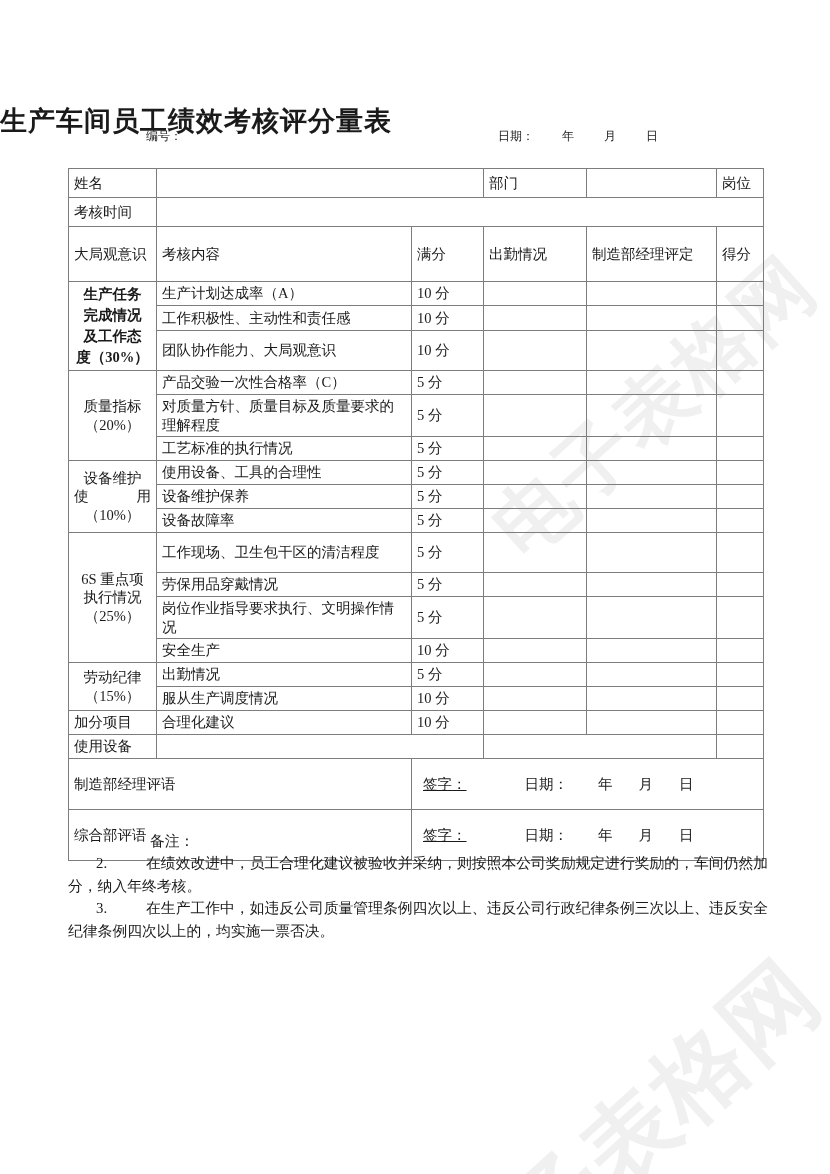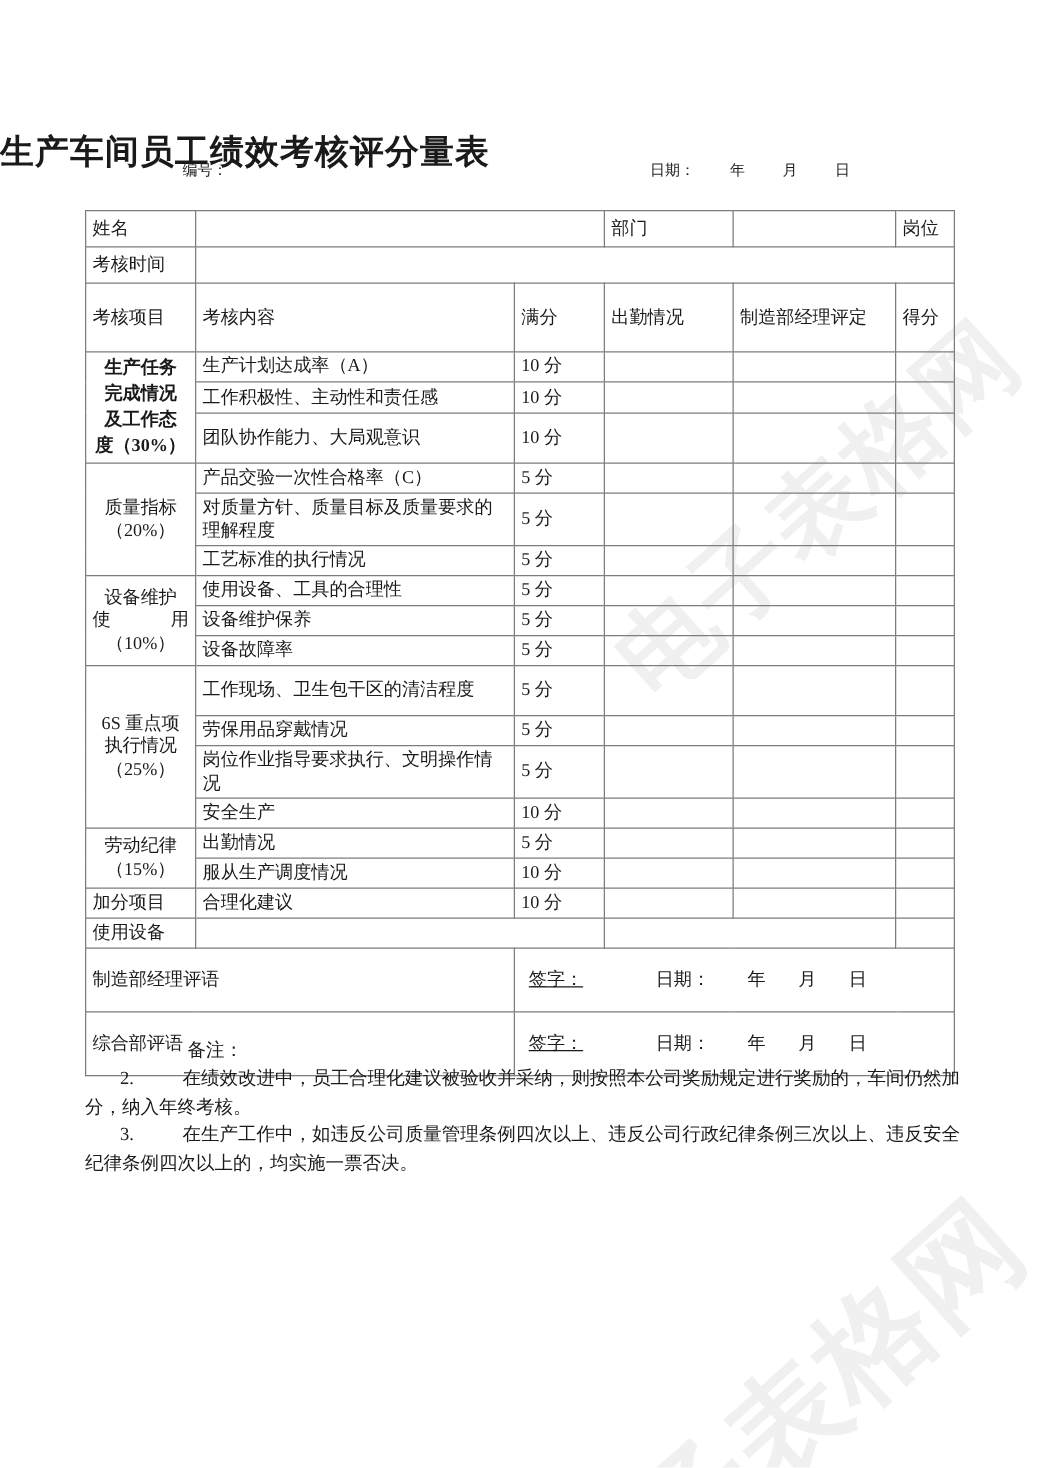--- a/index.html
+++ b/index.html
@@ -73,21 +73,20 @@
   }
   .meta-no {
     position: absolute;
     left: 78px;
     top: 0;
   }
   .meta-date {
     position: absolute;
     left: 430px;
     top: 0;
-    margin-left: 22px;
   }
   .meta-date .sp-y { padding-left: 28px; }
   .meta-date .sp-m { padding-left: 30px; }
   .meta-date .sp-d { padding-left: 30px; }
 
   
   table.sheet {
     position: absolute;
     left: 68px;
     top: 168px;
@@ -197,21 +196,21 @@
           <td>部门</td>
           <td></td>
           <td>岗位</td>
         </tr>
         <tr class="h-row">
           <td style="border-top:none;border-bottom:1.4px solid #7d7d7d;">考核时间</td>
           <td colspan="5"></td>
         </tr>
 
         <tr class="hdr">
-          <td>考核项目</td>
+          <td>大局观意识</td>
           <td>考核内容</td>
           <td>满分</td>
           <td>出勤情况</td>
           <td>制造部经理评定</td>
           <td>得分</td>
         </tr>
 
         <tr class="r1">
           <td rowspan="3" class="vert-group" style="line-height:1.45;font-weight:bold;">
             <div>生产任务</div>

